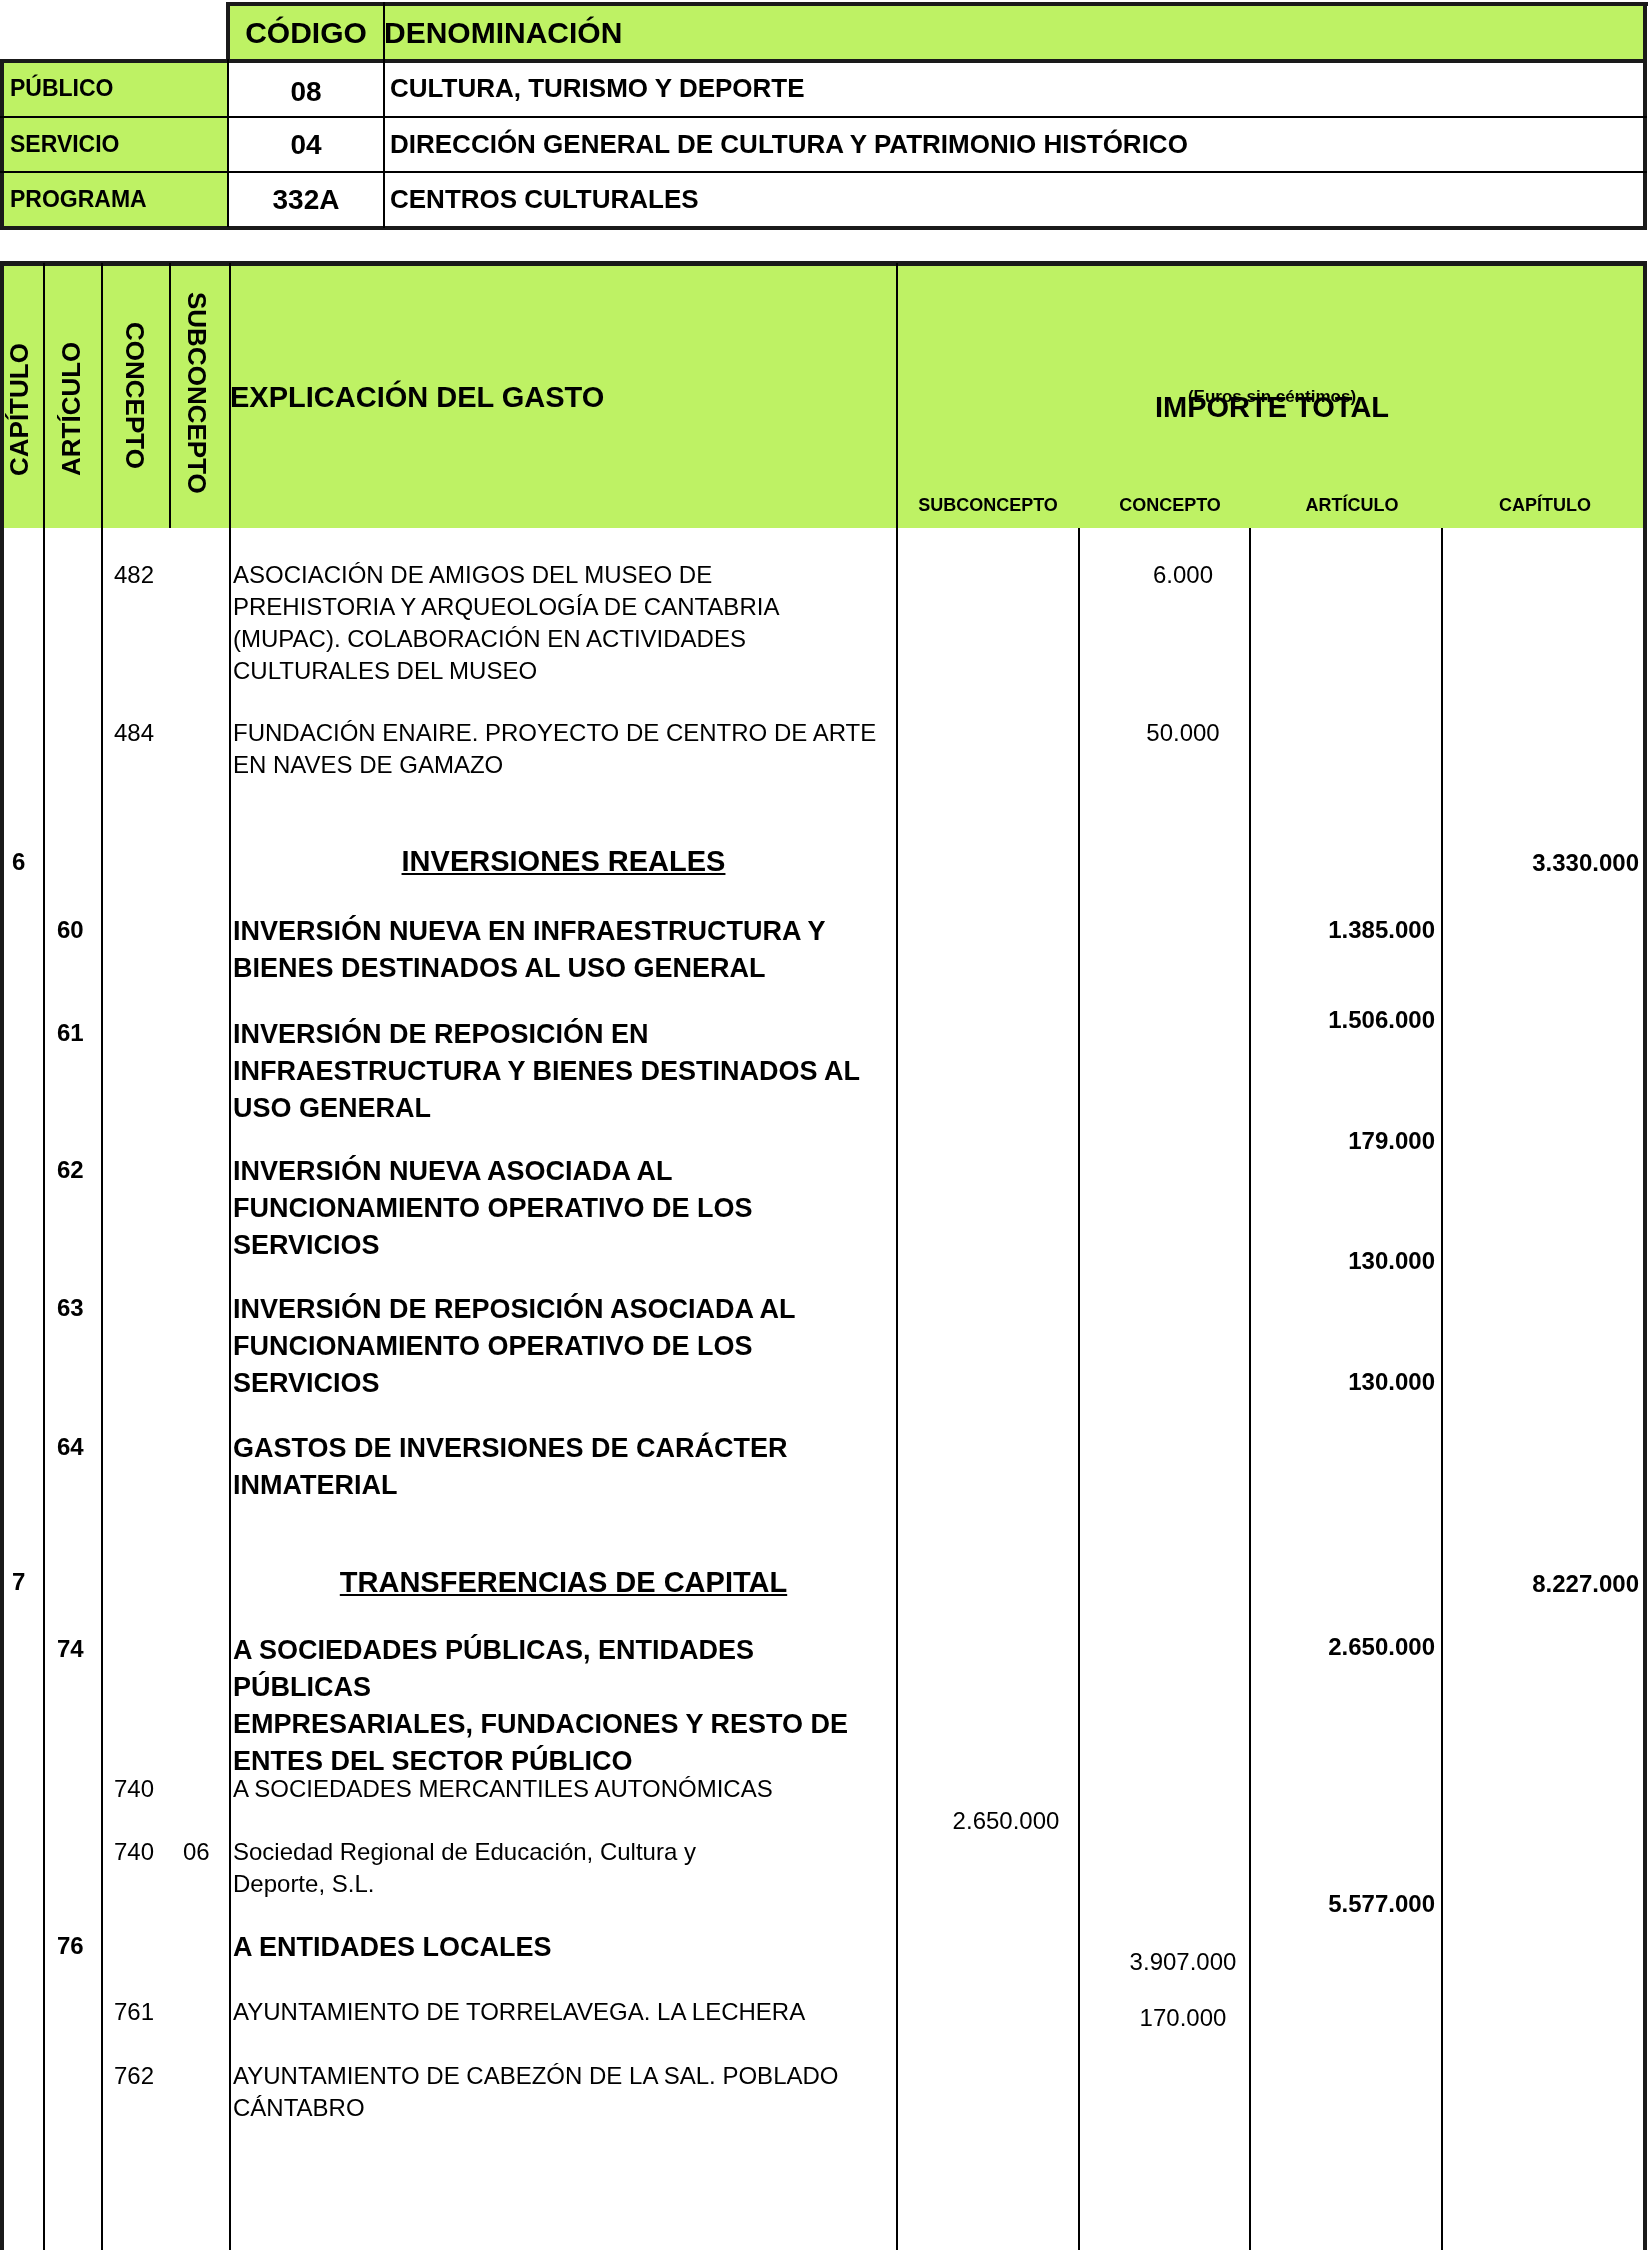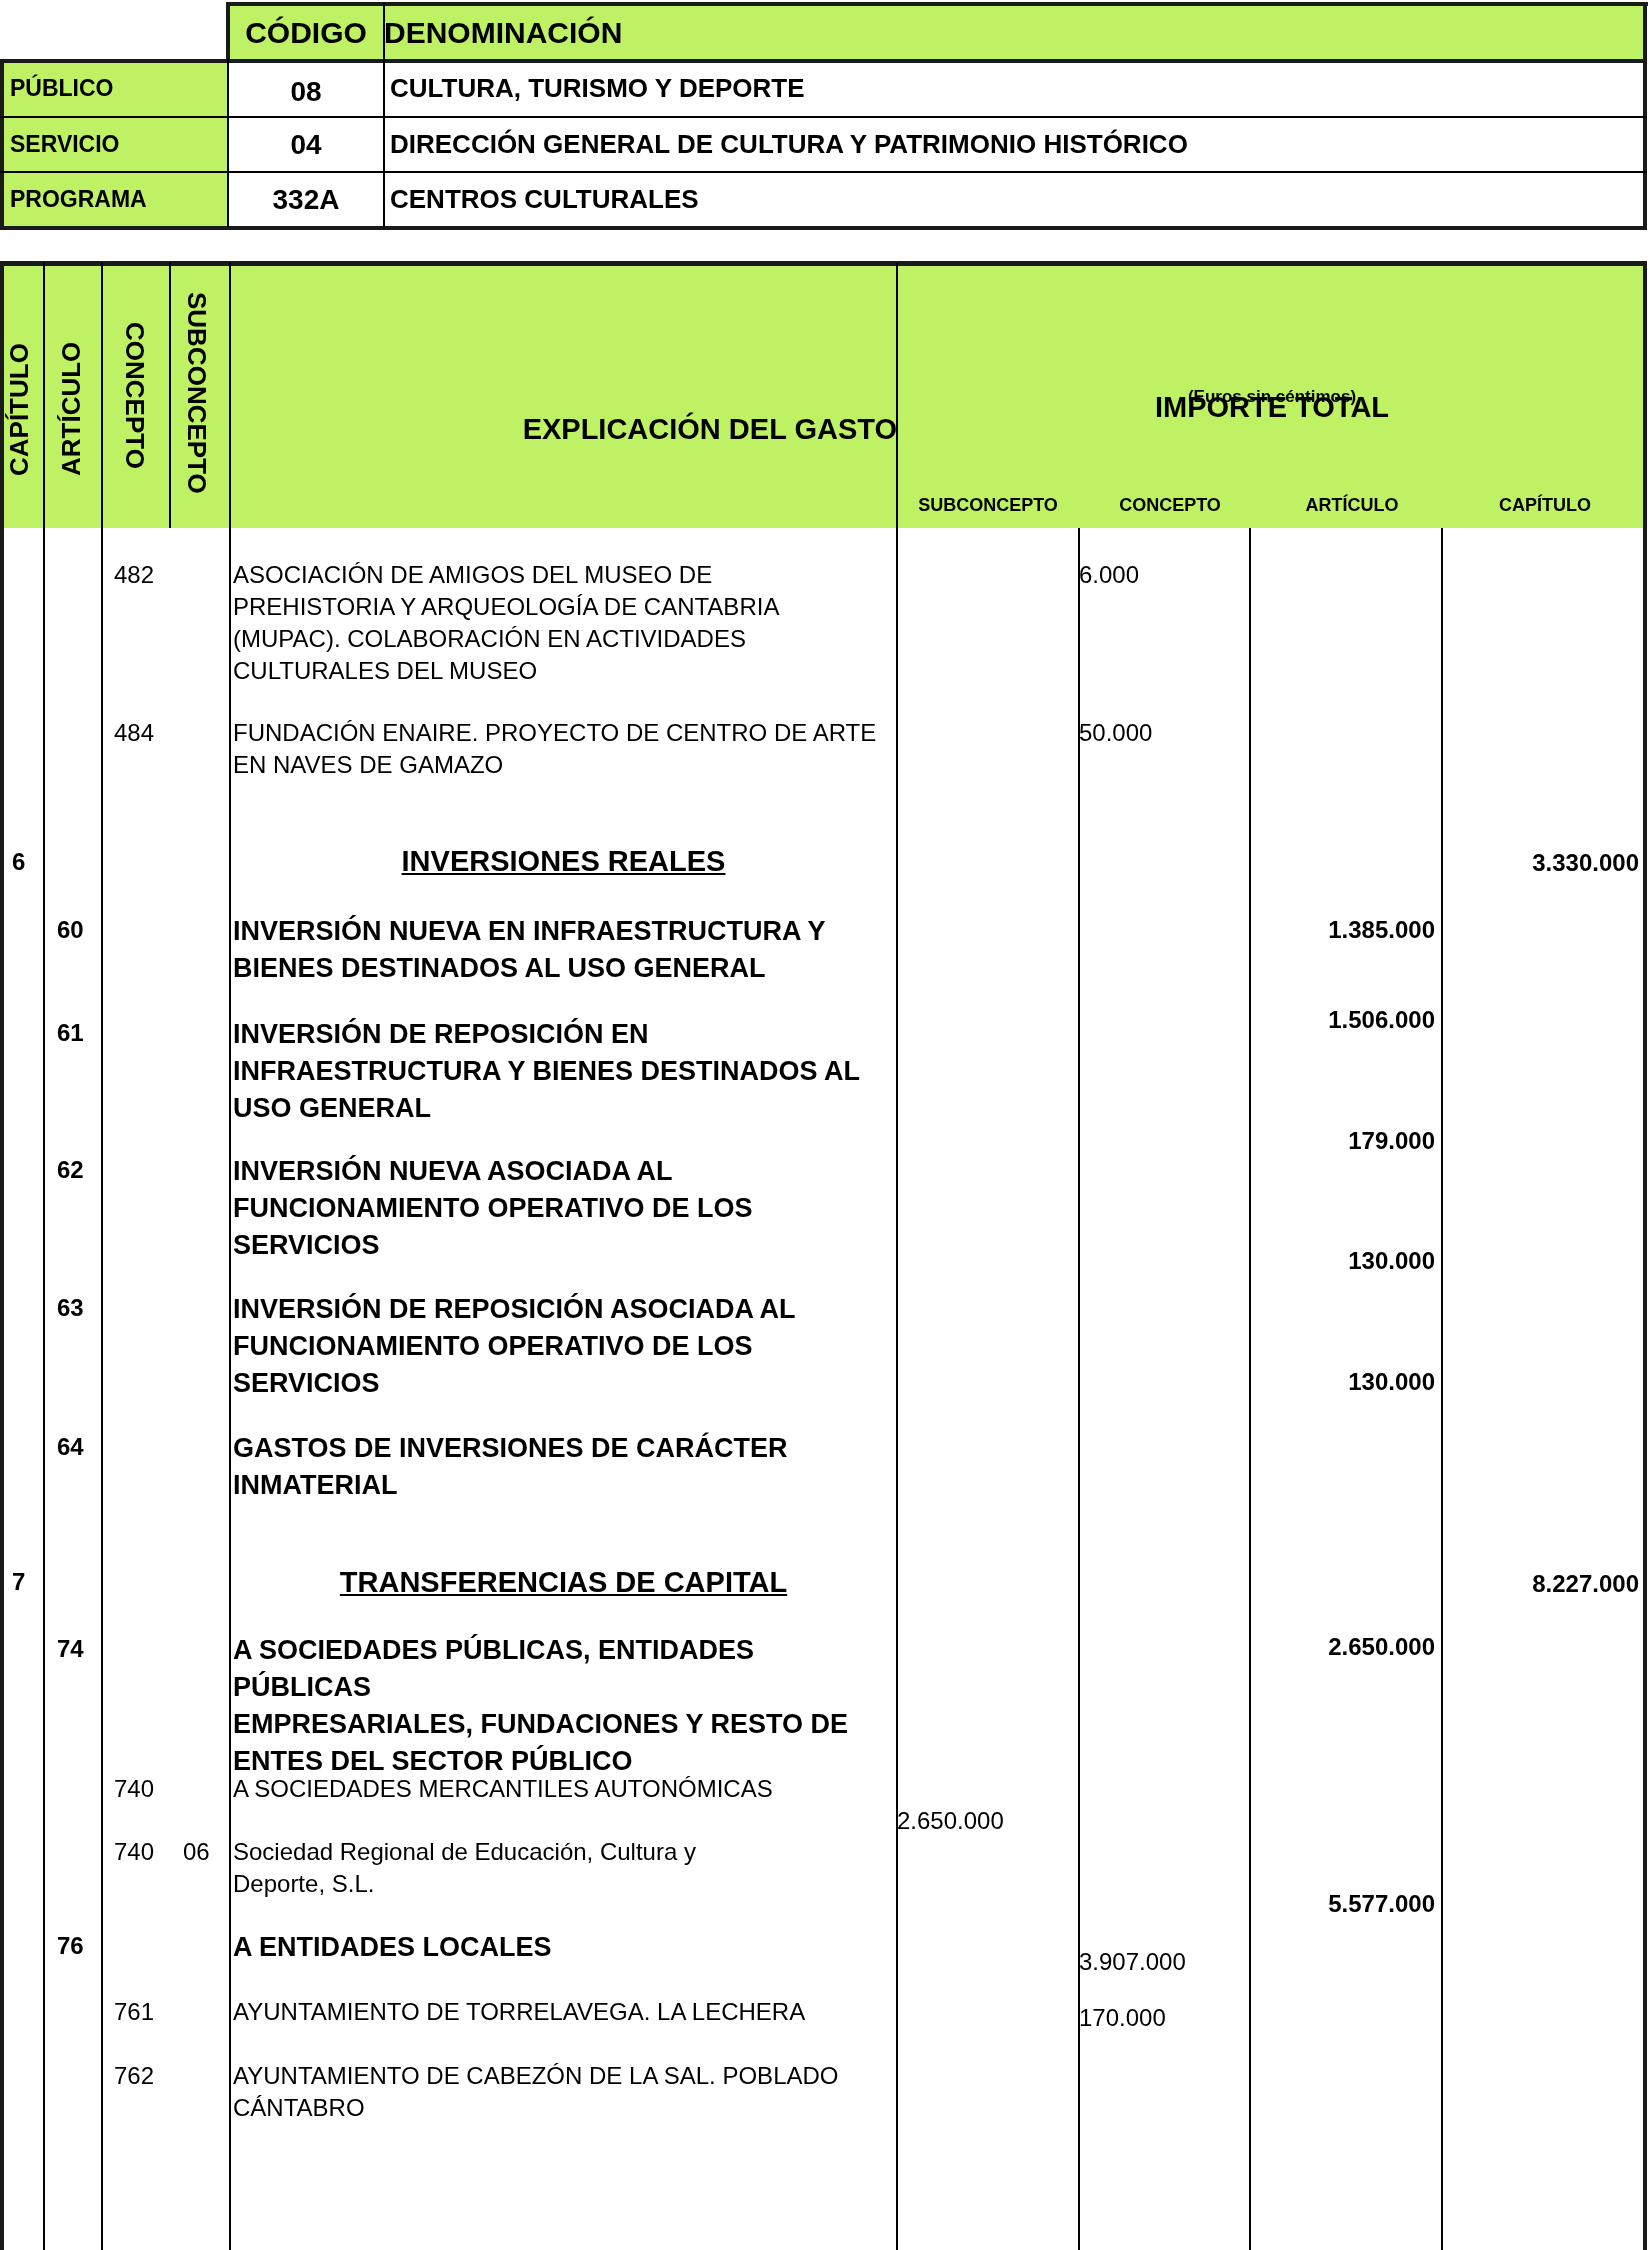--- a/index.html
+++ b/index.html
@@ -11,21 +11,21 @@
   .vline { position: absolute; background: #000; width: 2px; }
   .hline { position: absolute; background: #000; height: 2px; }
   .lbl { font-size: 23px; font-weight: bold; padding-left: 10px; }
   .code { font-size: 28px; font-weight: bold; justify-content: center; }
   .den { font-size: 26px; font-weight: bold; padding-left: 6px; }
   
   .vtext { position: absolute; writing-mode: vertical-rl; font-weight: bold; font-size: 26px; white-space: nowrap; }
   .rot180 { transform: rotate(180deg); }
   .row-text { position: absolute; font-size: 24px; line-height: 32px; }
   .row-bold { position: absolute; font-size: 27px; font-weight: bold; line-height: 37px; }
-  .num { position: absolute; text-align: left; font-size: 24px; }
+  .num { position: absolute; text-align: center; font-size: 24px; padding-left: 44px; }
   .numb { position: absolute; text-align: right; font-size: 24px; font-weight: bold; }
   .code-cell { position: absolute; font-size: 24px; }
   .code-b { position: absolute; font-size: 24px; font-weight: bold; }
   .chap-title { position: absolute; font-size: 29px; font-weight: bold; text-decoration: underline; text-align: center; }
 </style>
 </head>
 <body>
 
 <div>
 
@@ -64,21 +64,21 @@
 
 <div>
 
   <div class="gray abs" style="left:0;top:263px;width:1647px;height:265px;"></div>
 
   <div class="vtext rot180" style="left:4px;top:327px;height:149px;">CAPÍTULO</div>
   <div class="vtext rot180" style="left:56px;top:327px;height:149px;">ARTÍCULO</div>
   <div class="vtext" style="left:119px;top:322px;">CONCEPTO</div>
   <div class="vtext" style="left:181px;top:292px;">SUBCONCEPTO</div>
 
-  <div class="abs" style="left:230px;top:381px;width:667px;text-align:right;font-size:29px;font-weight:bold;margin-top:32px;">EXPLICACIÓN DEL GASTO</div>
+  <div class="abs" style="left:230px;top:381px;width:667px;text-align:left;font-size:29px;font-weight:bold;">EXPLICACIÓN DEL GASTO</div>
 
   <div class="abs" style="left:897px;top:351px;width:750px;text-align:center;font-size:29px;font-weight:bold;margin-top:40px;">IMPORTE TOTAL</div>
   <div class="abs" style="left:897px;top:387px;width:750px;text-align:center;font-size:17px;font-weight:bold;">(Euros sin céntimos)</div>
 
   <div class="abs" style="left:897px;top:495px;width:182px;text-align:center;font-size:18px;font-weight:bold;">SUBCONCEPTO</div>
   <div class="abs" style="left:1079px;top:495px;width:182px;text-align:center;font-size:18px;font-weight:bold;">CONCEPTO</div>
   <div class="abs" style="left:1261px;top:495px;width:182px;text-align:center;font-size:18px;font-weight:bold;">ARTÍCULO</div>
   <div class="abs" style="left:1443px;top:495px;width:204px;text-align:center;font-size:18px;font-weight:bold;">CAPÍTULO</div>
 
   <div class="hline" style="left:0;top:261px;width:1647px;height:5px;background:#1a1a1a;"></div>

